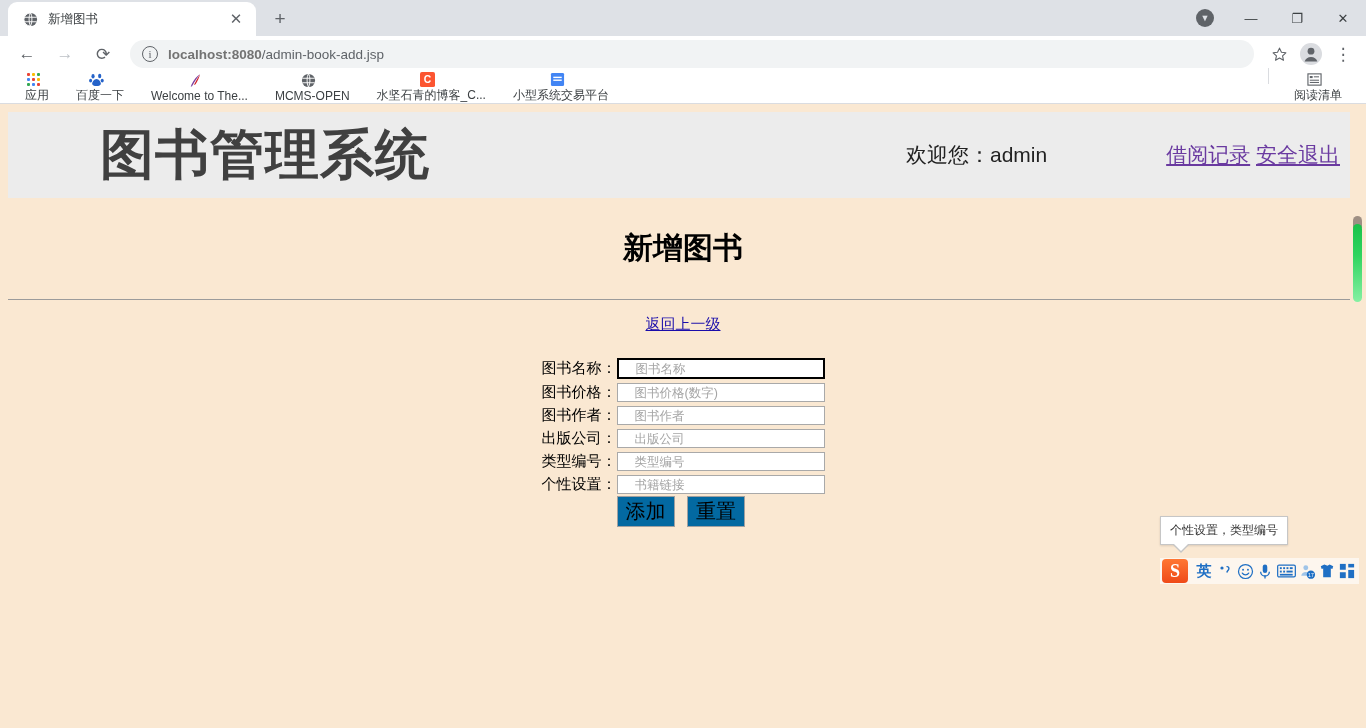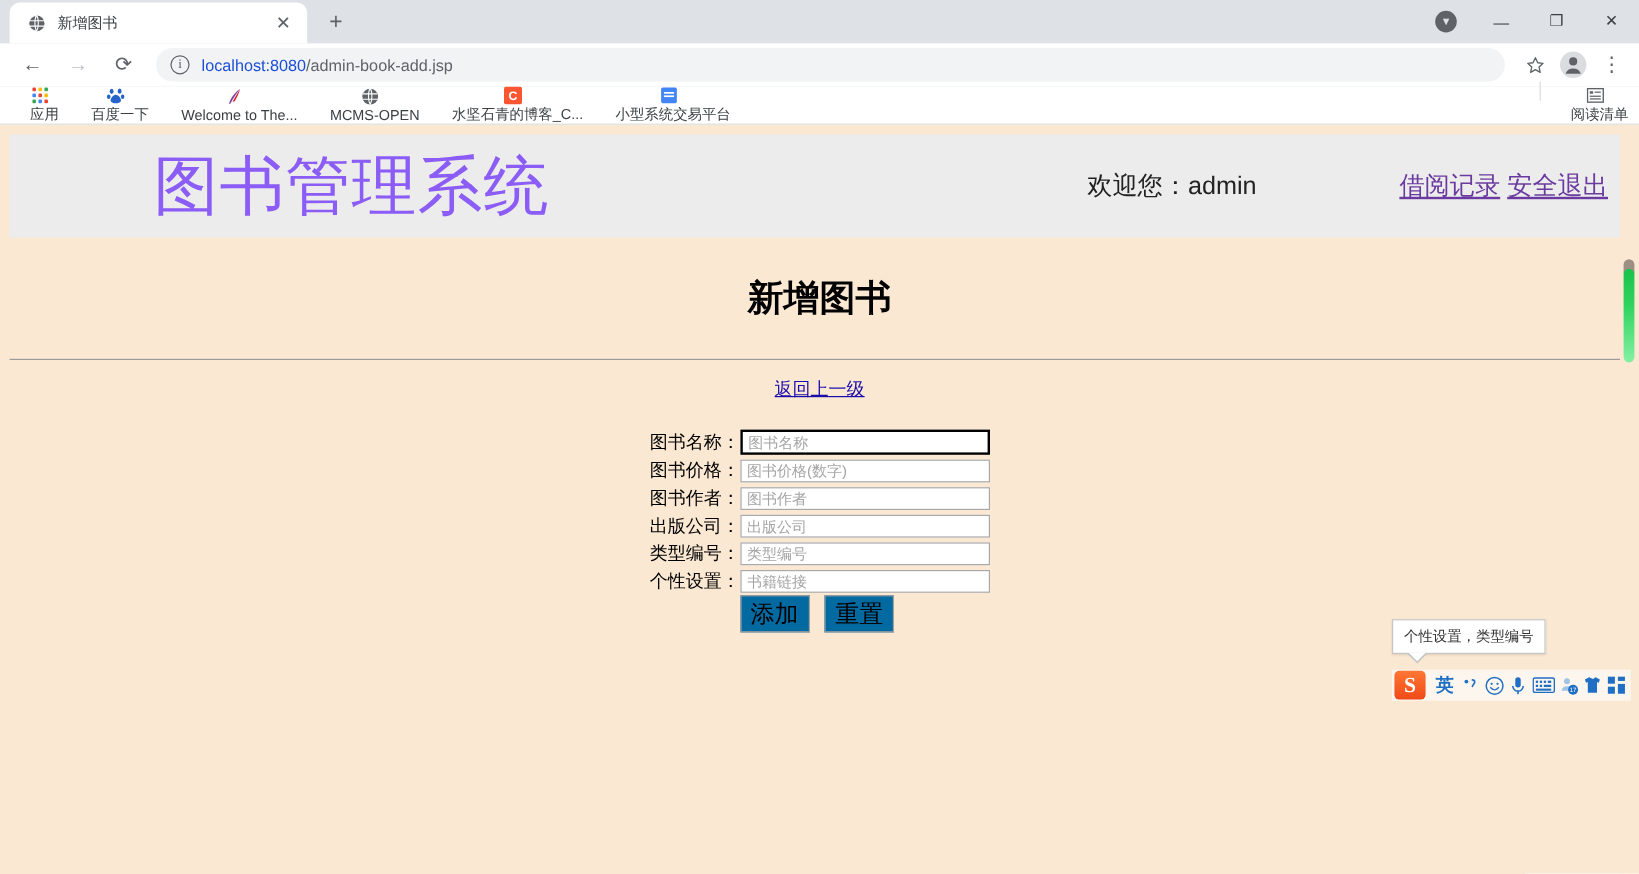--- a/index.html
+++ b/index.html
@@ -71,60 +71,60 @@
     display: flex; align-items: center; padding: 0 12px; margin: 0 8px;
     cursor: text;
   }
   .omnibox .info-icon {
     width: 16px; height: 16px; border: 1.3px solid #5f6368; border-radius: 50%;
     display: flex; align-items: center; justify-content: center;
     font-size: 11px; color: #5f6368; margin-right: 10px; flex: 0 0 16px;
     font-family: "Liberation Serif", serif; line-height: 1;
   }
   .url { font-size: 13.5px; color: #202124; white-space: nowrap; }
-  .url .host { color: #1d4ed8; }
+  .url .host { color: #737373; font-weight: bold; }
   .url .path { color: #5f6368; }
   .tbicon {
     width: 30px; height: 30px; margin-left: 2px;
     display: flex; align-items: center; justify-content: center;
     color: #5f6368; cursor: pointer;
   }
 
   .bookmarks {
     height: 32px; background: #ffffff; display: flex; align-items: center;
     padding: 0 10px; border-bottom: 1px solid #dadce0; position: relative;
   }
   .bm {
     display: flex; align-items: center; padding: 3px 8px; margin-right: 4px;
     border-radius: 4px; cursor: pointer; white-space: nowrap; flex-direction: column;
   }
   .bm-label { font-size: 12px; color: #3c4043; margin-left: 7px; }
   .bm-ico { width: 16px; height: 16px; flex: 0 0 16px; display: flex;
             align-items: center; justify-content: center; }
-  .bm-right { position: absolute; right: 1px; display: flex; align-items: flex-start; }
+  .bm-right { position: absolute; right: 16px; display: flex; align-items: flex-start; }
   .bm-sep { width: 1px; height: 16px; background: #dadce0; margin-right: 10px; }
 
   
   .apps-grid { display: grid; grid-template-columns: repeat(3, 3px);
                grid-template-rows: repeat(3, 3px); gap: 2px; }
   .apps-grid i { display: block; width: 3px; height: 3px; border-radius: 1px; }
 
   
   .viewport {
     width: 1366px; height: 624px; background: #fae8d2;
     position: relative; overflow: hidden;
   }
   .page-header {
     margin: 8px 8px 0 8px; height: 86px; background: #ececec;
     display: flex; align-items: center; position: relative;
   }
   .sys-title {
     font-family: "Liberation Serif", "DejaVu Serif", serif;
-    font-size: 54px; color: #8b5cf6; font-weight: 400;
-    margin-left: 120px; letter-spacing: 1px; line-height: 1;
+    font-size: 54px; color: #404040; font-weight: 700;
+    margin-left: 92px; letter-spacing: 1px; line-height: 1;
   }
   .welcome {
     position: absolute; left: 898px; font-size: 21px; color: #222;
   }
   .hdr-links { position: absolute; right: 18px; font-size: 21px; }
   .hdr-links a { color: #6a3aa0; text-decoration: underline; }
 
   .page-title {
     text-align: center; font-size: 30px; font-weight: bold; color: #000;
     margin: 30px 0 0 0; font-family: "Liberation Sans", sans-serif;
@@ -140,21 +140,21 @@
   }
   table.form-table { border-collapse: collapse; }
   table.form-table td { padding: 0; vertical-align: middle; }
   td.lbl {
     text-align: right; font-size: 15px; color: #000; padding-right: 4px;
     height: 23px; white-space: nowrap; margin-top: 28px;
   }
   .fld {
     width: 208px; height: 19px; font-size: 12.5px;
     border: 1px solid #a9a9a9; background: #fff; color: #000;
-    padding: 1px 5px; font-family: "Liberation Sans", sans-serif;
+    padding: 1px 17px; font-family: "Liberation Sans", sans-serif;
     outline: none; display: block; margin: 2px 0;
   }
   .fld.focused { border: 2px solid #000; height: 21px; }
   .fld::placeholder { color: #a5a5a5; }
   .btnrow { padding-top: 3px; }
   .btn {
     font-size: 20px; padding: 1px 8px; background: #0369a1;
     border: 1px solid #a0a0a0; color: #000; cursor: pointer;
     font-family: "Liberation Sans", sans-serif; margin-right: 8px;
   }

